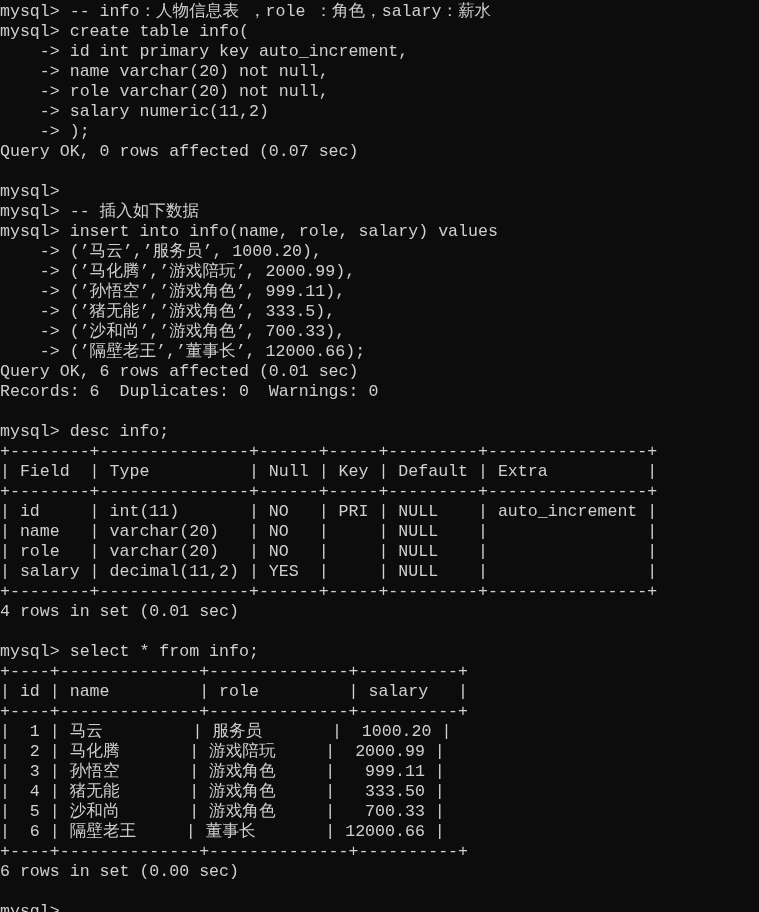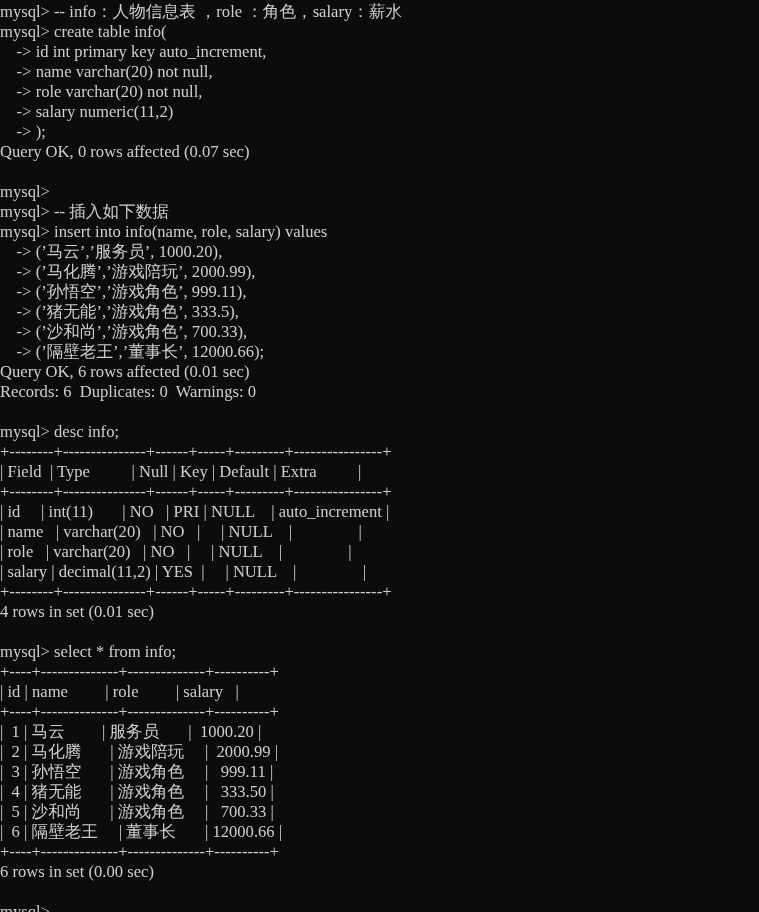--- a/index.html
+++ b/index.html
@@ -23,21 +23,21 @@
     line-height: 20px;
     padding: 2px 0 0 0;
     box-sizing: border-box;
     white-space: pre;
     letter-spacing: 0px;
     overflow: hidden;
   }
   .line {
     height: 20px;
     white-space: pre;
-    font-family: Liberation Serif, serif;
+    font-family: Liberation Mono, monospace;
     color: #cfcfcf;
   }
   .line.blank {
     height: 20px;
   }
   .cursor-line {
     height: 20px;
     overflow: hidden;
   }
 </style>

